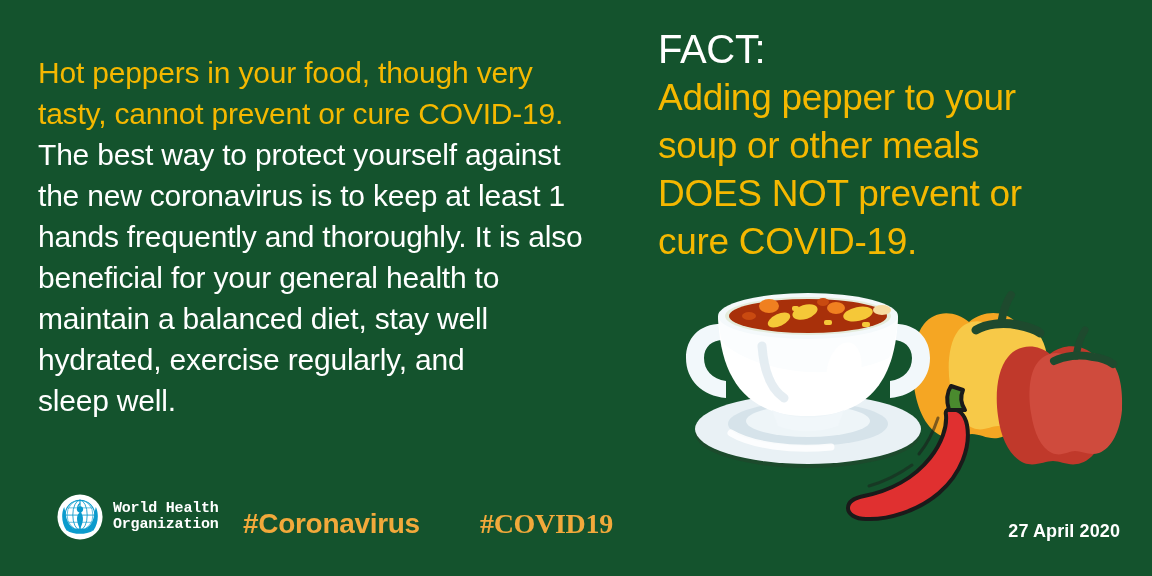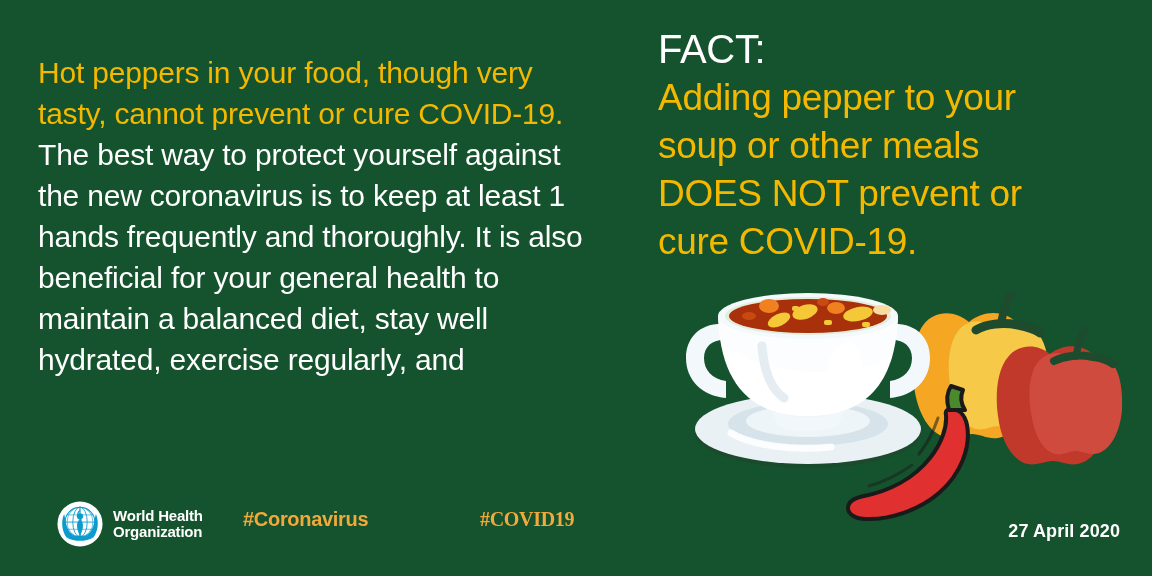--- a/index.html
+++ b/index.html
@@ -30,30 +30,30 @@
   }
   #headline .fact{color:#ffffff;display:block;font-size:40px;line-height:50px;}
   #headline .amber{color:#f5b800;display:block;}
 
   
   #art{position:absolute;left:676px;top:258px;width:476px;height:280px;}
   #art svg{display:block;}
 
   
   #footer{position:absolute;left:0;bottom:0;width:1152px;height:84px;}
-  #who-logo{position:absolute;left:56px;top:8px;display:flex;align-items:center;gap:9px;}
+  #who-logo{position:absolute;left:56px;top:1px;display:flex;align-items:center;gap:9px;font-family:Liberation Mono, monospace;}
   #who-emblem{width:48px;height:48px;display:block;}
   #who-words{
     color:#ffffff;font-size:15px;line-height:16.5px;
     font-weight:700;letter-spacing:-0.2px;
   }
   #who-words span{display:block;}
   .hashtag{
     position:absolute;top:16px;color:#f2a93b;
-    font-size:20px;font-weight:700;letter-spacing:-0.3px;
+    font-size:28px;font-weight:700;letter-spacing:-0.3px;
   }
   #hashtag-0{left:243px;}
   #hashtag-1{left:480px;font-family:Liberation Serif, serif;}
   #date{
     position:absolute;right:32px;top:29px;color:#ffffff;
     font-size:18px;font-weight:700;letter-spacing:0.1px;
   }
 </style>
 </head>
 <body>
@@ -62,20 +62,21 @@
 
   <div id="body-text">
     <span class="hl">Hot peppers in your food, though very</span>
     <span class="hl">tasty, cannot prevent or cure COVID-19.</span>
     <span class="ln">The best way to protect yourself against</span>
     <span class="ln">the new coronavirus is to keep at least 1</span>
     <span class="ln">hands frequently and thoroughly. It is also</span>
     <span class="ln">beneficial for your general health to</span>
     <span class="ln">maintain a balanced diet, stay well</span>
     <span class="ln">hydrated, exercise regularly, and</span>
+    <span class="ln">sleep well.</span>
   </div>
 
   <div id="headline">
     <span class="fact">FACT:</span>
     <span class="amber">Adding pepper to your</span>
     <span class="amber">soup or other meals</span>
     <span class="amber">DOES NOT prevent or</span>
     <span class="amber">cure COVID-19.</span>
   </div>
 

